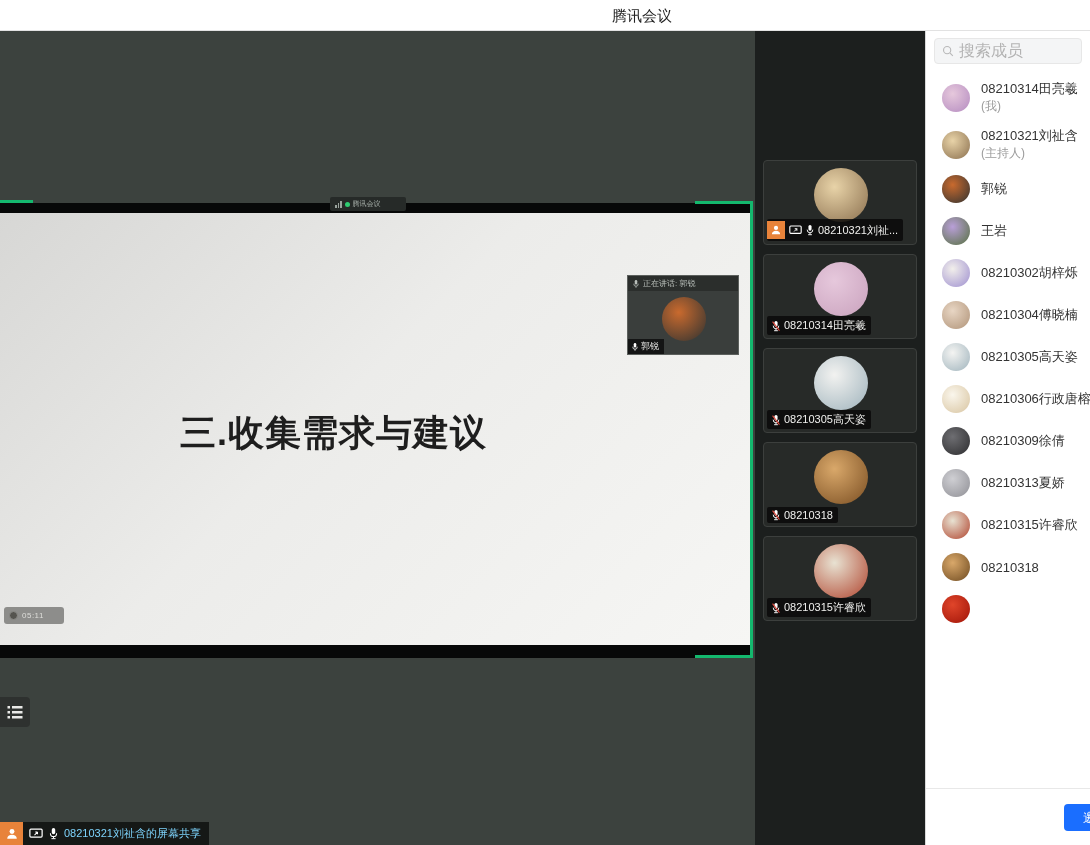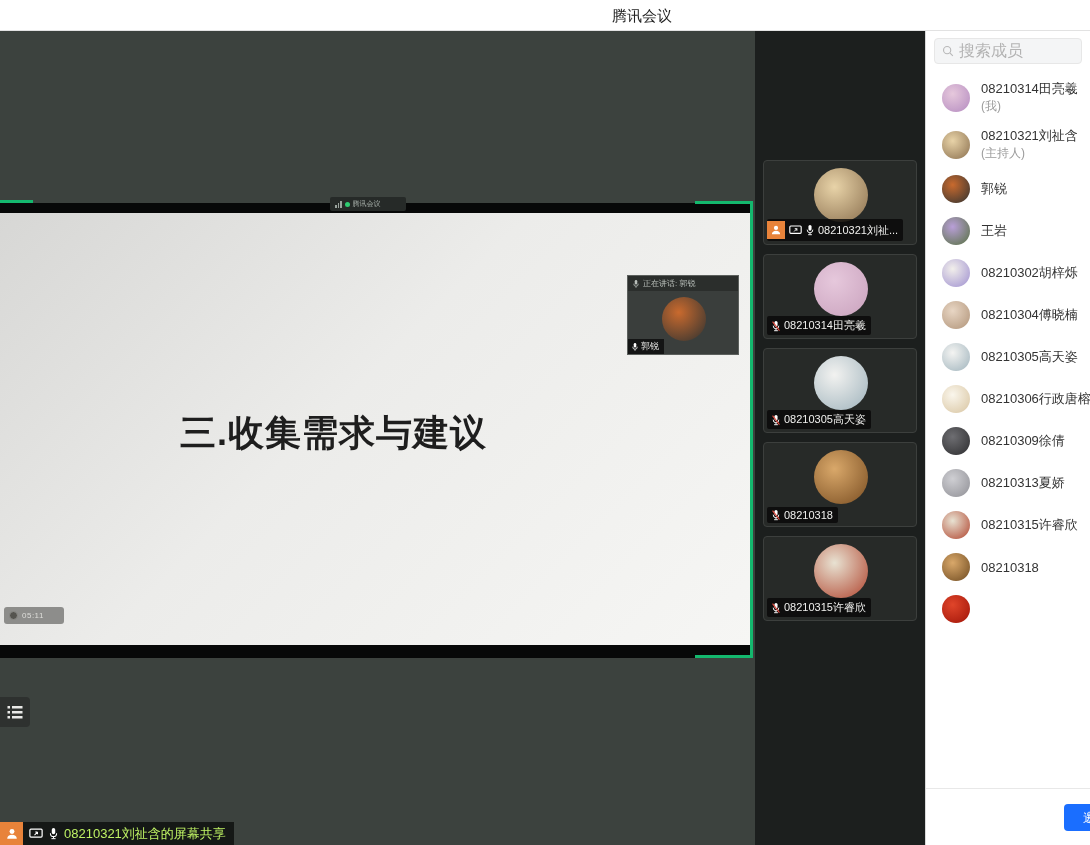--- a/index.html
+++ b/index.html
@@ -41,21 +41,21 @@
   .speaker-popup .head .txt { font-size:8px; color:#b9bfba; white-space:nowrap; }
   .speaker-popup .p-avatar { position:absolute; left:34px; top:21px; width:44px; height:44px; border-radius:50%; }
   .speaker-popup .p-label { position:absolute; left:0; bottom:0; background:rgba(8,8,8,.75); display:flex; align-items:center; gap:2px; padding:1px 5px 1px 3px; }
   .speaker-popup .p-label .txt { font-size:9px; color:#e8e8e6; }
 
   .list-btn { position:absolute; left:0; top:666px; width:30px; height:30px; background:#2e312f; border-radius:0 4px 4px 0; display:flex; align-items:center; justify-content:center; z-index:8; }
 
   .share-bar { position:absolute; left:0; top:791px; height:23px; display:flex; align-items:stretch; z-index:8; }
   .share-bar .p-badge { width:23px; background:#e8833a; display:flex; align-items:center; justify-content:center; }
   .share-bar .s-body { background:rgba(16,18,17,.88); display:flex; align-items:center; gap:5px; padding:0 8px 0 6px; }
-  .share-bar .s-txt { font-size:13px; color:#bef264; white-space:nowrap; }
+  .share-bar .s-txt { font-size:11px; color:#7dd3fc; white-space:nowrap; }
 
   
   .thumb-col { position:absolute; left:755px; top:31px; width:170px; height:814px; background:#1c1f1e; overflow:hidden; }
   .tiles { position:absolute; left:8px; top:129px; width:154px; display:flex; flex-direction:column; gap:9px; }
   .tile { position:relative; height:85px; background:#272a28; border:1px solid #3c3f3d; border-radius:4px; }
   .tile .t-avatar { position:absolute; left:50px; top:7px; width:54px; height:54px; border-radius:50%; }
   .tile .t-label { position:absolute; left:3px; bottom:3px; max-width:146px; background:rgba(8,8,8,.82); border-radius:2px; display:flex; align-items:center; gap:3px; padding:2px 5px 2px 0; }
   .tile .t-label .p-badge { width:18px; height:18px; background:#e8833a; display:flex; align-items:center; justify-content:center; margin-right:1px; }
   .tile .t-label.no-badge { padding-left:4px; }
   .tile .t-name { font-size:11px; color:#f0f0ee; white-space:nowrap; overflow:hidden; text-overflow:ellipsis; }

